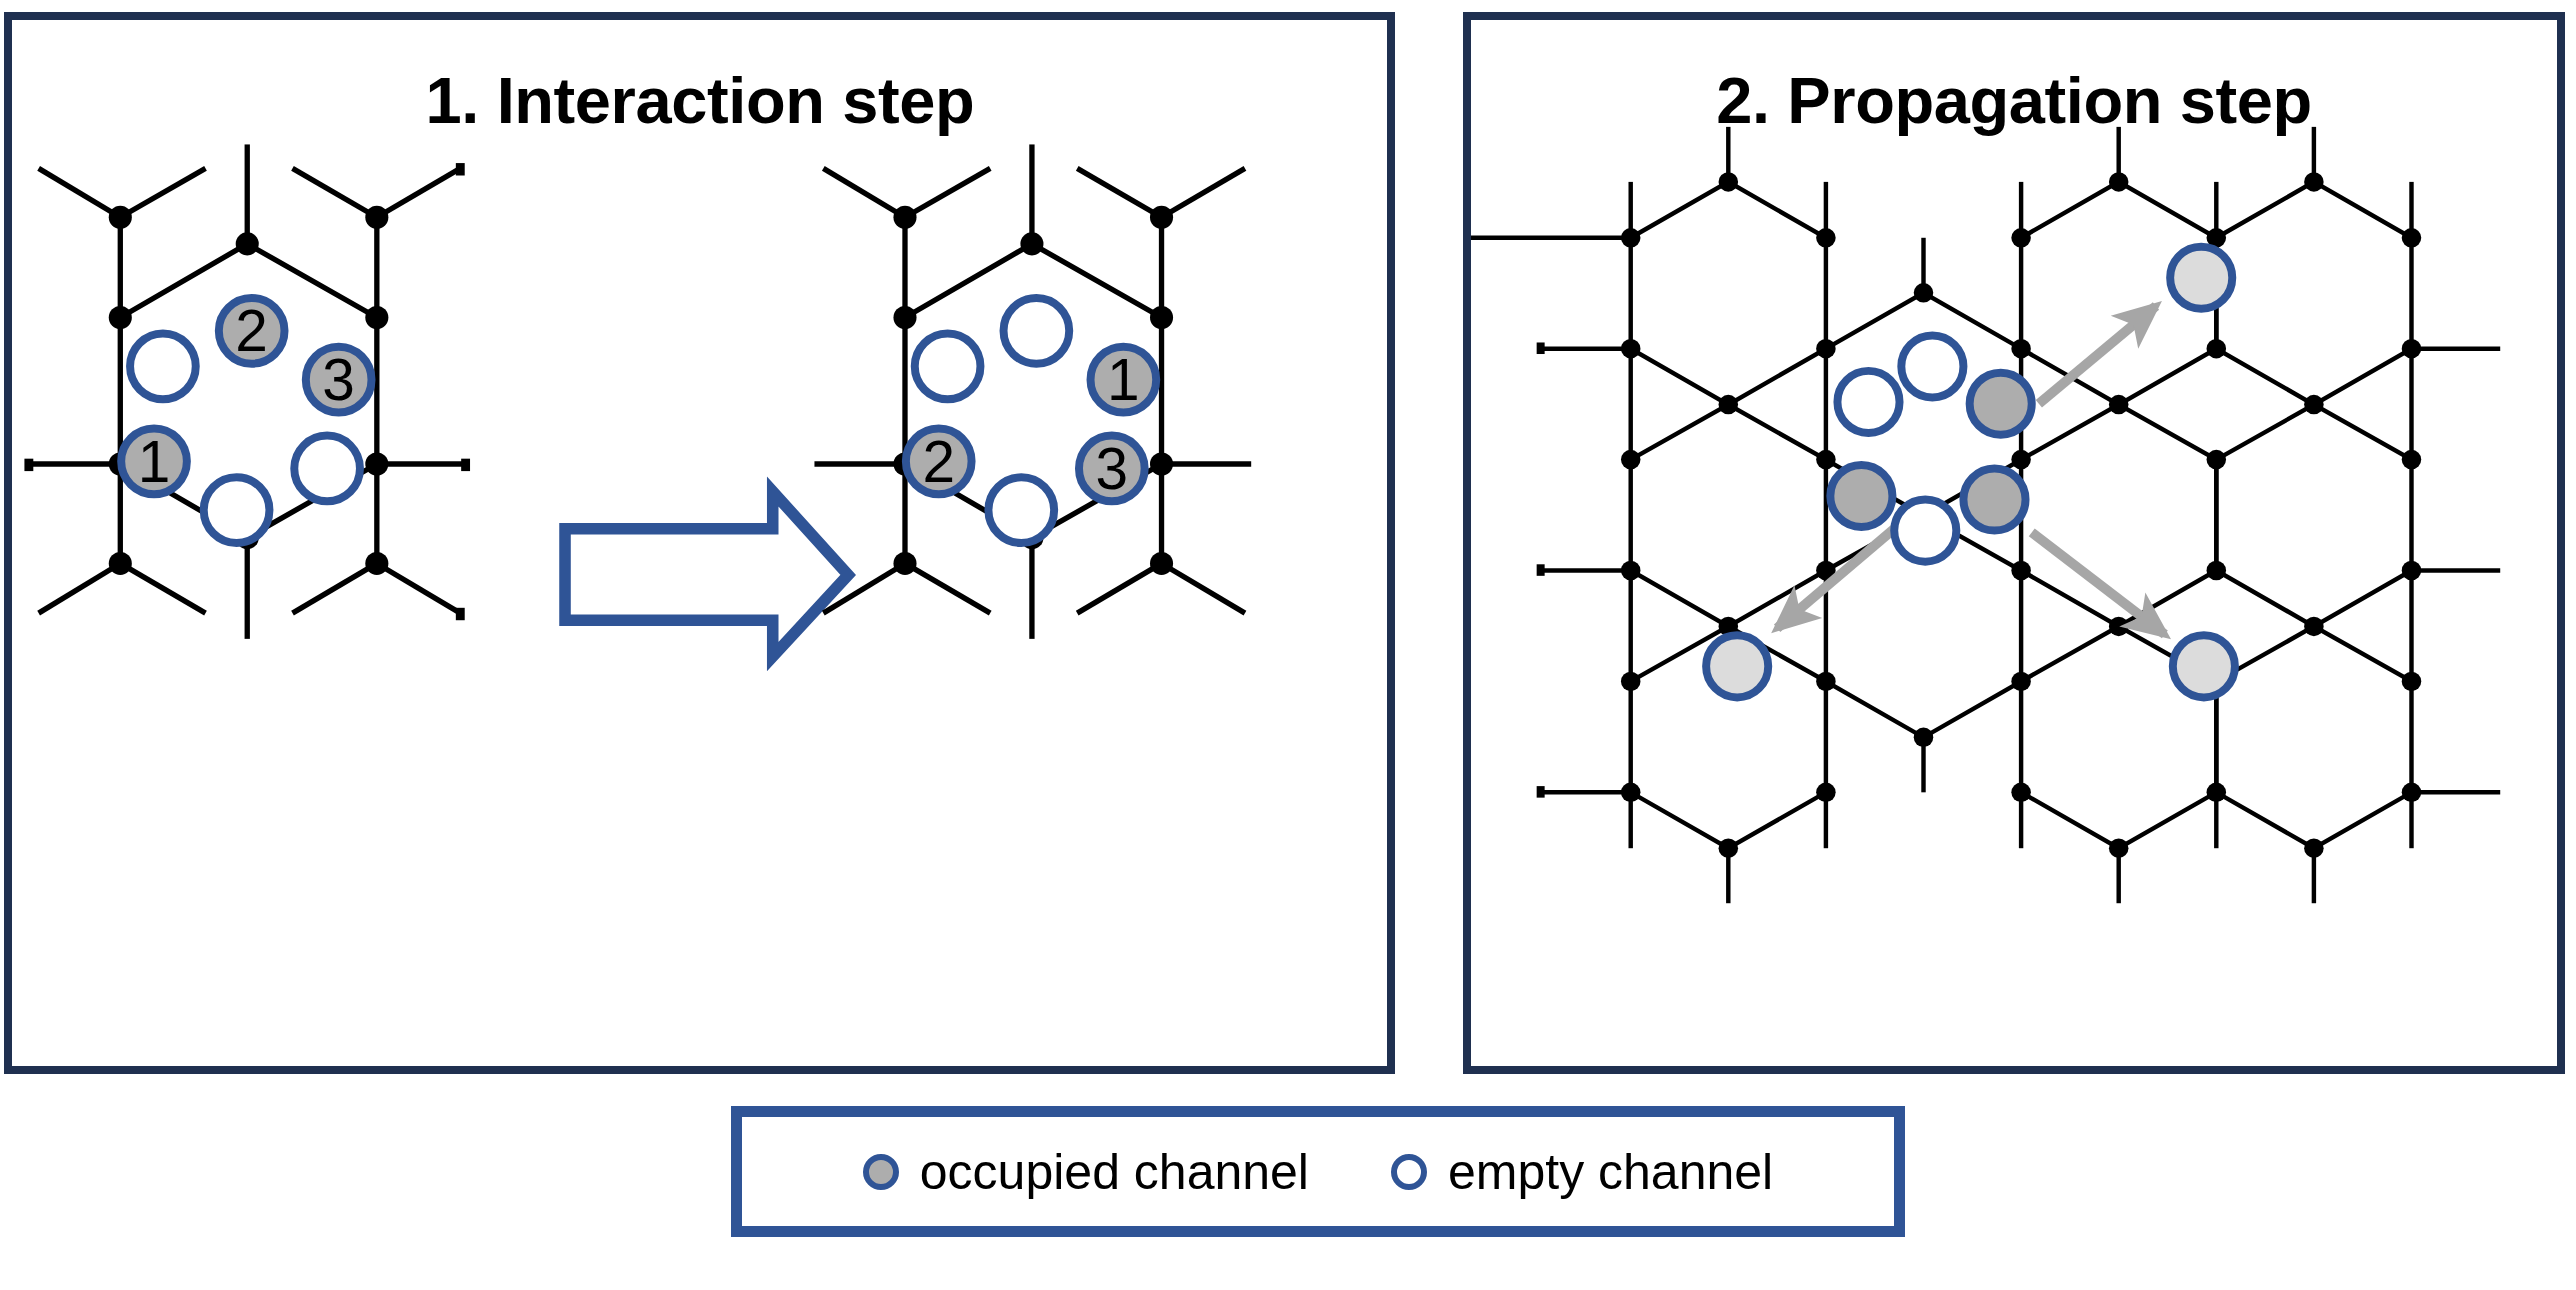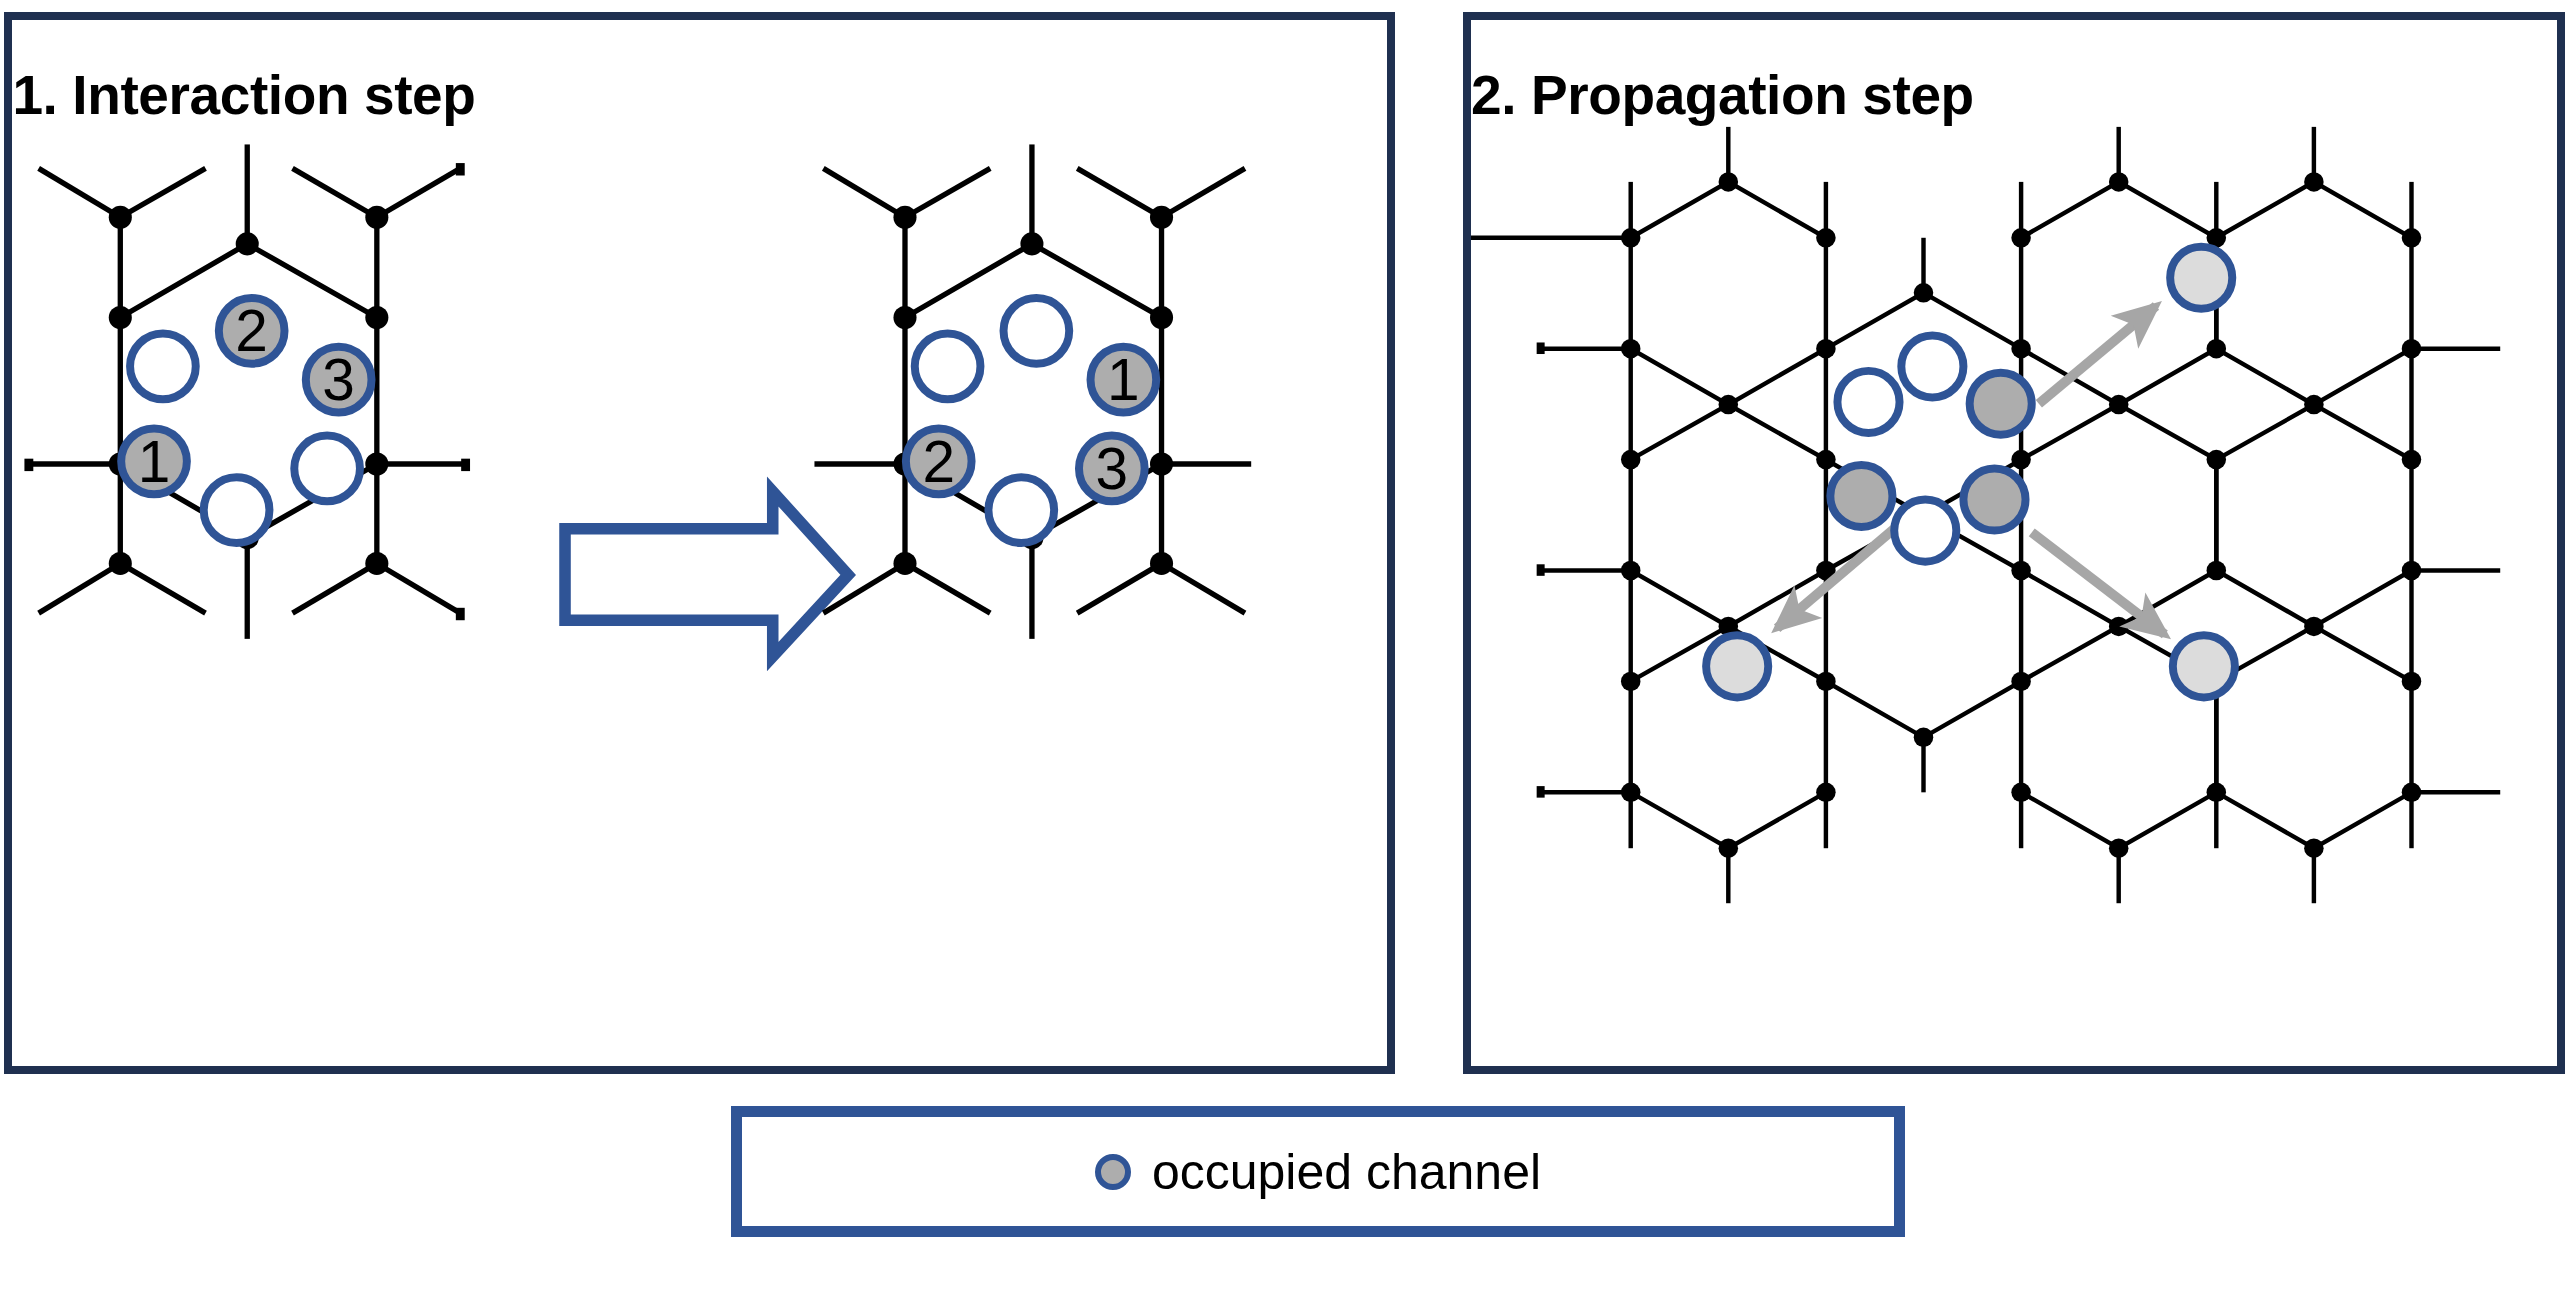--- a/index.html
+++ b/index.html
@@ -2,21 +2,21 @@
 <html style="font-size:14px"><head>
 <meta charset="utf-8">
 <style>
   html,body{margin:0;padding:0;background:#ffffff;}
   body{width:2576px;height:1291px;font-family:"Liberation Sans",sans-serif;position:relative;overflow:hidden;}
 
   .panel{position:absolute;background:#ffffff;box-sizing:border-box;}
   #panel-interaction{left:4.4px;top:12.4px;width:1391px;height:1062px;border:8px solid #1F3050;}
   #panel-propagation{left:1463px;top:12.4px;width:1102px;height:1062px;border:8px solid #1F3050;}
 
-  .panel-title{position:absolute;left:0;right:0;font-size:55px;font-weight:bold;color:#000000;letter-spacing:-0.4px;}
+  .panel-title{position:absolute;left:0;right:0;text-align:center;font-size:65px;font-weight:bold;color:#000000;letter-spacing:-0.4px;}
   #title-interaction{top:43px;}
   #title-propagation{top:43px;}
 
   .stage{position:absolute;left:0;top:0;width:100%;height:100%;}
   svg{display:block;}
 
   #legend-box{position:absolute;left:731px;top:1106px;width:1174px;height:131px;
       border:11.5px solid #2F5496;background:#ffffff;box-sizing:border-box;
       display:flex;align-items:center;justify-content:center;gap:82px;}
   .legend-entry{display:flex;align-items:center;gap:21px;}
@@ -272,14 +272,18 @@
       <circle cx="826" cy="728" r="35" fill="#DCDCDC" stroke="#2F5496" stroke-width="9"></circle>
     </g>
   </svg>
 </div>
 
 <div id="legend-box">
   <div class="legend-entry">
     <span class="legend-swatch" style="background:#ADADAD;"></span>
     <span class="legend-label">occupied channel</span>
   </div>
+  <div class="legend-entry">
+    <span class="legend-swatch" style="background:#FFFFFF;"></span>
+    <span class="legend-label">empty channel</span>
+  </div>
 </div>
 
 
 </body></html>

